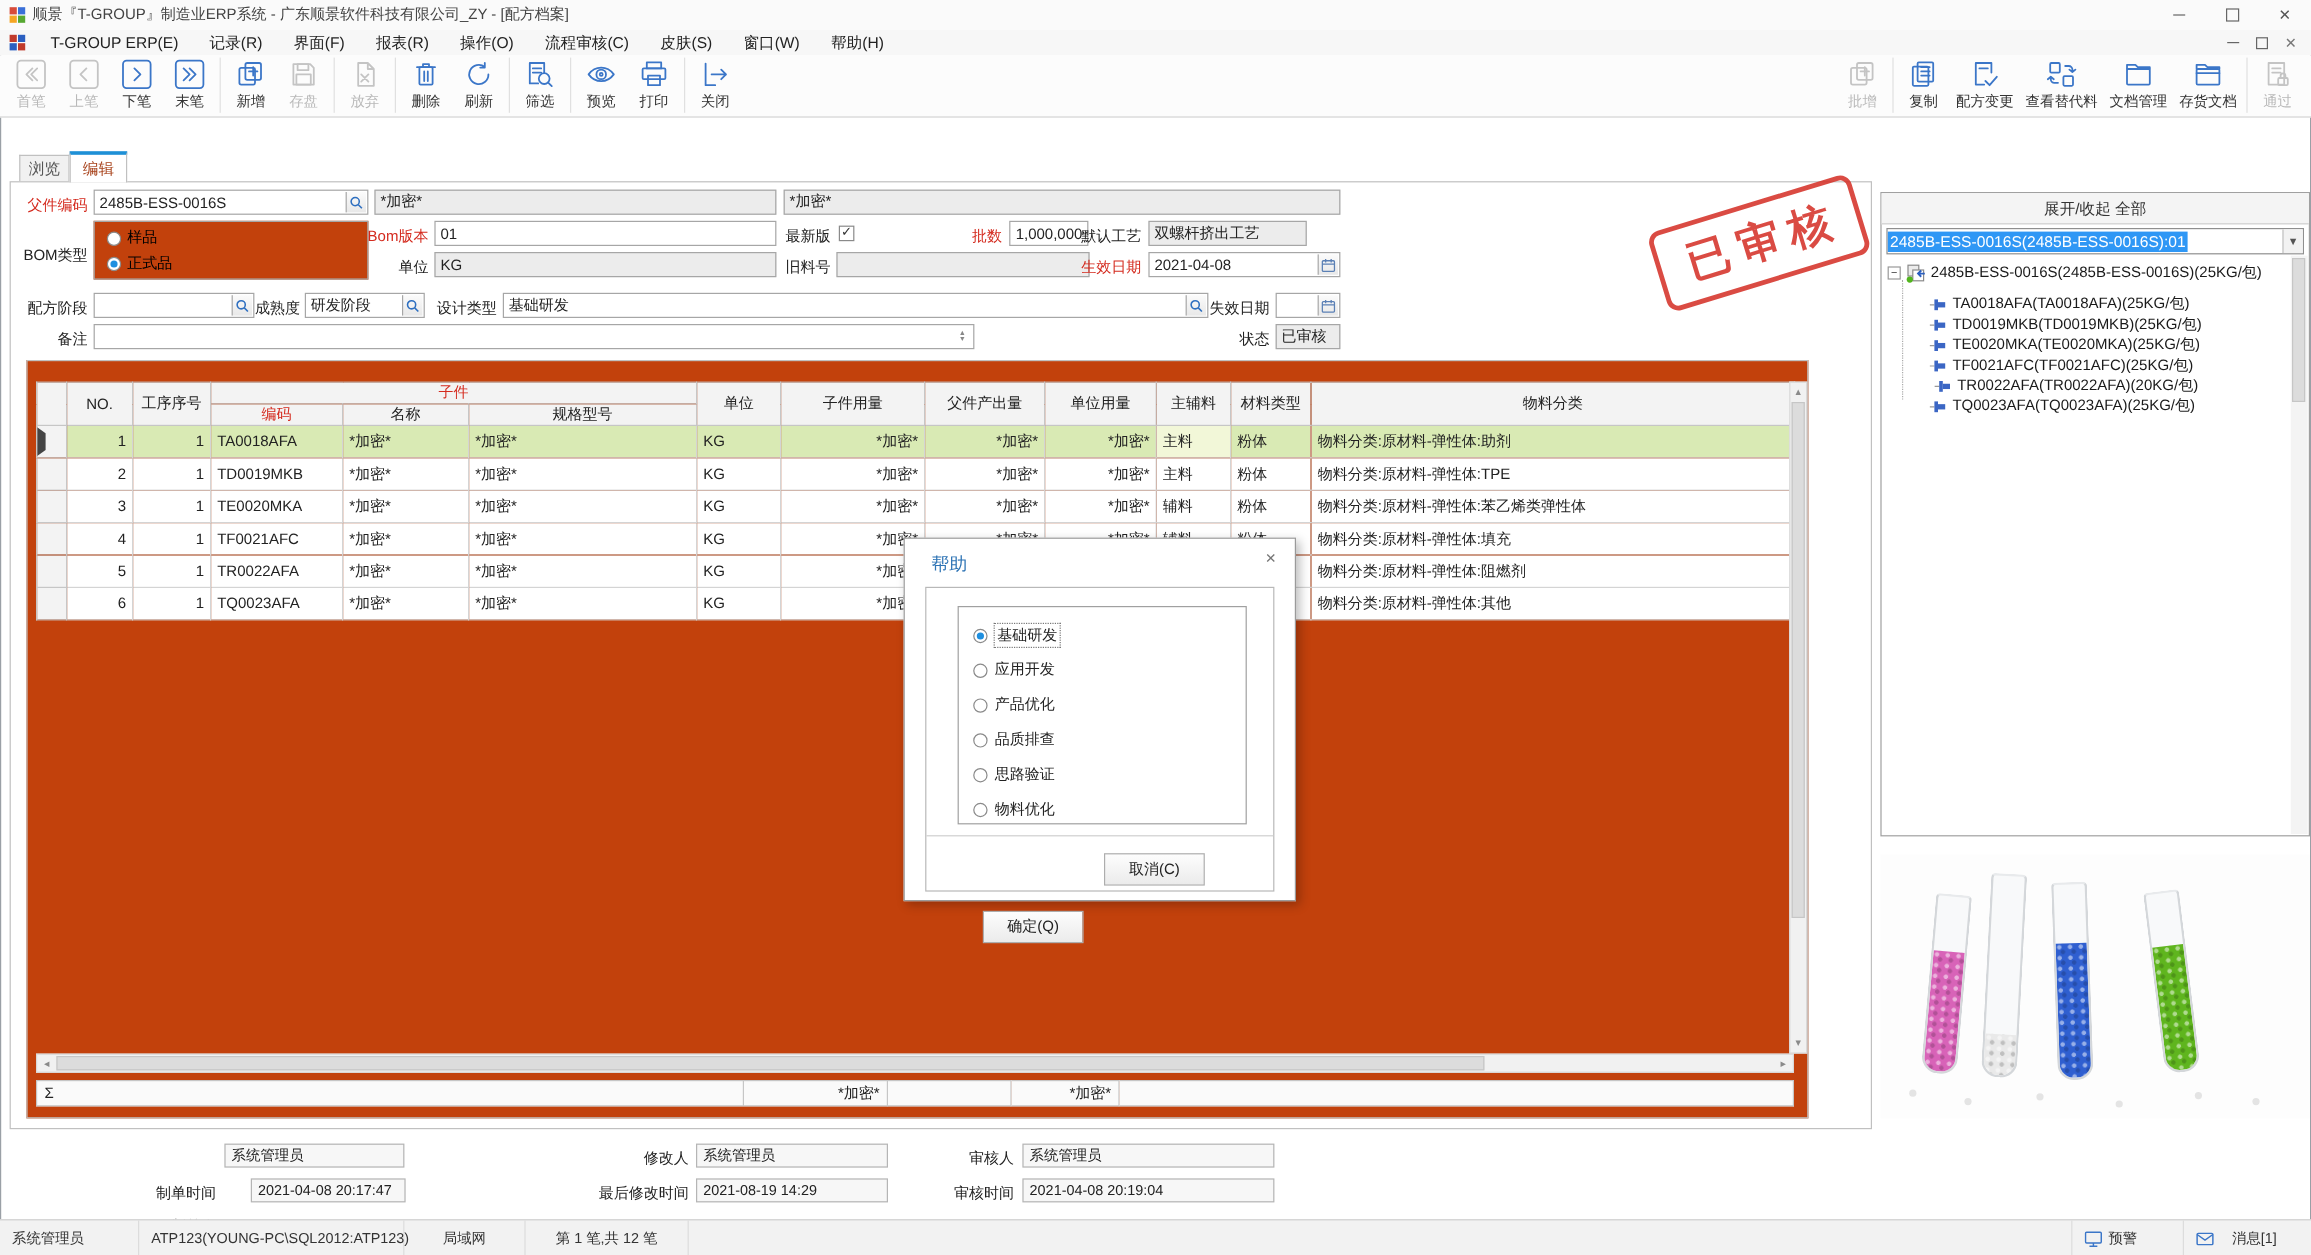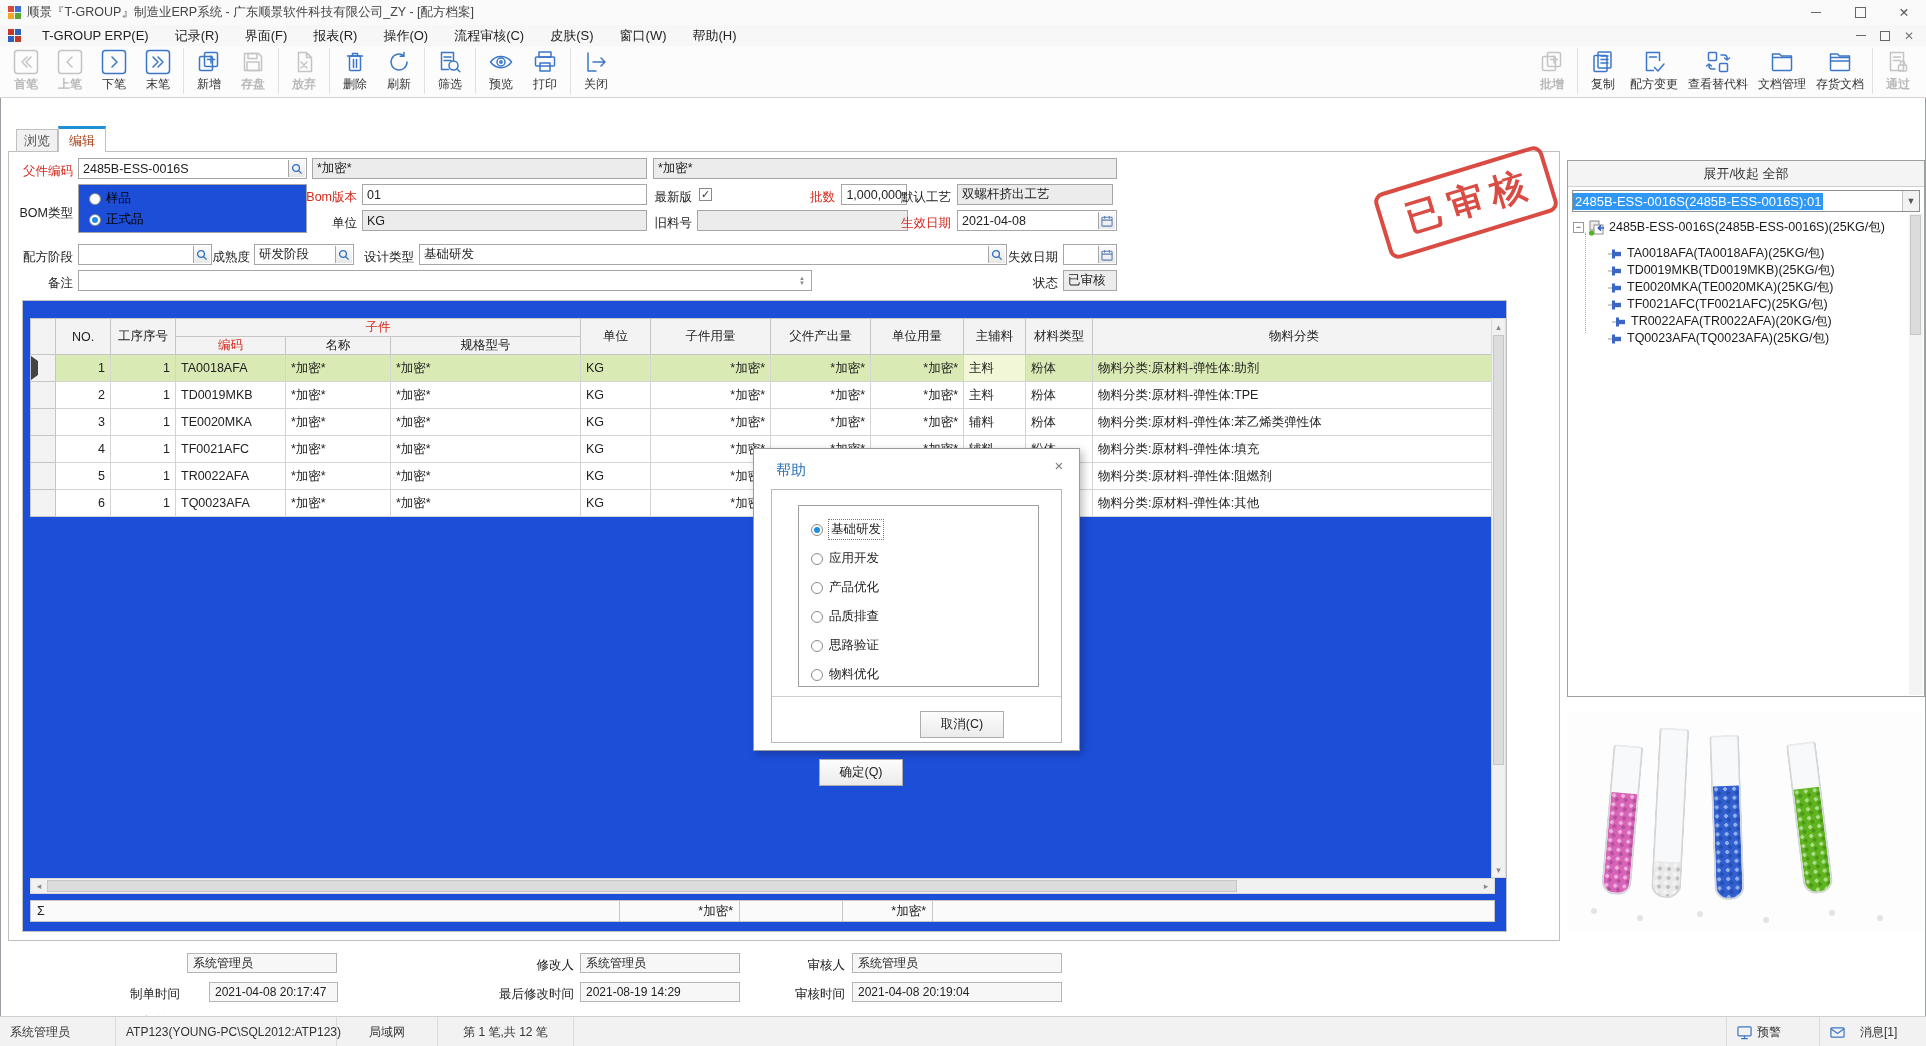--- a/index.html
+++ b/index.html
@@ -10,29 +10,29 @@
   .ro{background:#ececec;}
   .numf{justify-content:flex-end;}
   .sbtn{position:absolute;right:1px;top:1px;bottom:1px;width:16px;border-left:1px solid #a6a6a6;background:linear-gradient(#fbfbfb,#e8e8e8);display:flex;align-items:center;justify-content:center;}
   
   #titlebar{position:absolute;left:0;top:0;width:1926px;height:25px;background:#fafafa;border-bottom:1px solid #e4e4e4;display:flex;align-items:center;font-size:12.5px;color:#444;}
   #menubar{position:absolute;left:0;top:25px;width:1926px;height:21px;background:#f7f7f7;display:flex;align-items:center;font-size:13px;color:#222;}
   #menubar .mi{padding:0 13px;}
   #toolbar{position:absolute;left:0;top:46px;width:1926px;height:51px;background:#fcfcfc;border-bottom:1px solid #d5d5d5;}
   .tb{display:flex;flex-direction:column;align-items:center;justify-content:flex-start;padding:3px 5px 1px 5px;min-width:34px;}
   .tb .lab{font-size:12px;color:#333;margin-top:1px;white-space:nowrap;}
-  .tb.dis .lab{color:#b9b9b9;font-weight:bold;}
+  .tb.dis .lab{color:#b9b9b9;}
   .tb svg{stroke:#3b76c8;fill:none;stroke-width:1.5;stroke-linecap:round;stroke-linejoin:round;}
   .tb.dis svg{stroke:#c4c4c4;}
   .tsep{width:1px;background:#e0e0e0;margin:2px 3px;align-self:stretch;}
   .tbrow{display:flex;align-items:stretch;height:50px;}
   
   .tab{position:absolute;height:23px;box-sizing:border-box;font-size:13px;display:flex;align-items:center;justify-content:center;}
   #panel{position:absolute;left:8px;top:151px;width:1552px;height:790px;border:1px solid #c0c0c0;background:#fff;box-sizing:border-box;}
-  .gbox{position:absolute;border:1px solid #a6a6a6;background:#1d4ed8;box-sizing:border-box;}
+  .gbox{position:absolute;border:1px solid #a6a6a6;background:#c2410c;box-sizing:border-box;}
   .radio{width:12px;height:12px;border:1px solid #8a8a8a;border-radius:50%;background:#fff;display:inline-block;box-sizing:border-box;position:relative;}
   .radio.on::after{content:"";position:absolute;left:2px;top:2px;width:6px;height:6px;border-radius:50%;background:#1e8fe0;}
   .chk{width:13px;height:13px;border:1px solid #8a8a8a;background:#fff;box-sizing:border-box;font-size:11px;line-height:11px;text-align:center;color:#333;}
   
   #grid{position:absolute;left:30px;top:318px;border-collapse:collapse;table-layout:fixed;width:1465px;font-size:12.5px;color:#222;}
   #grid th{background:#f3f3f3;border:1px solid #c6c6c6;font-weight:normal;padding:0 3px;height:17px;overflow:hidden;white-space:nowrap;}
   #grid td{border:1px solid #d4d4d4;padding:0 5px;height:26px;overflow:hidden;white-space:nowrap;background:#fff;}
   #grid td.ind{background:#f3f3f3;border-color:#c6c6c6;padding:0;}
   #grid tr.sel td{background:#d9eab4;}
   #grid tr.sel td.ma{background:#f2f7d8;}
@@ -336,21 +336,21 @@
   <div class="fld" style="left:362px;top:184px;width:285px;">
       <span>01</span>
     </div>
   <div class="lbl" style="left:650px;top:189px;width:42px;">最新版</div>
   <div class="chk" style="position:absolute;left:699px;top:188px;"><span>✓</span></div>
   <div class="lbl red" style="left:795px;top:189px;width:40px;">批数</div>
   <div class="fld numf" style="left:841px;top:184px;width:66px;">
       <span>1,000,000</span>
     </div>
   <div class="lbl" style="left:893px;top:189px;width:58px;">默认工艺</div>
-  <div class="fld ro" style="left:957px;top:184px;width:156px;">
+  <div class="fld ro" style="left:957px;top:184px;width:132px;">
       <span>双螺杆挤出工艺</span>
     </div>
 
   <div class="lbl" style="left:305px;top:215px;width:52px;">单位</div>
   <div class="fld ro" style="left:362px;top:210px;width:285px;">
       <span>KG</span>
     </div>
   <div class="lbl" style="left:650px;top:215px;width:42px;">旧料号</div>
   <div class="fld ro" style="left:697px;top:210px;width:211px;">
       <span></span>

